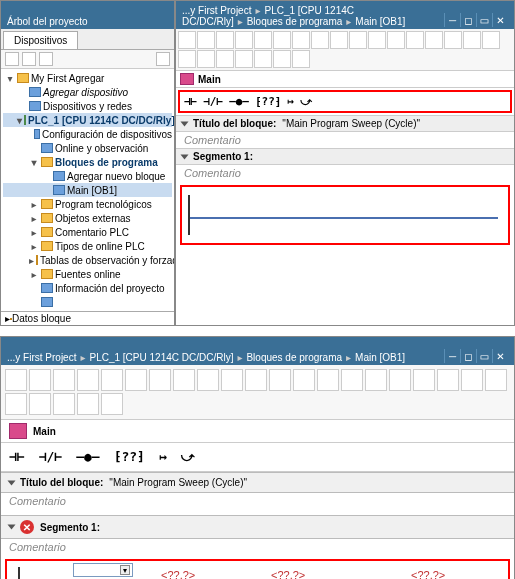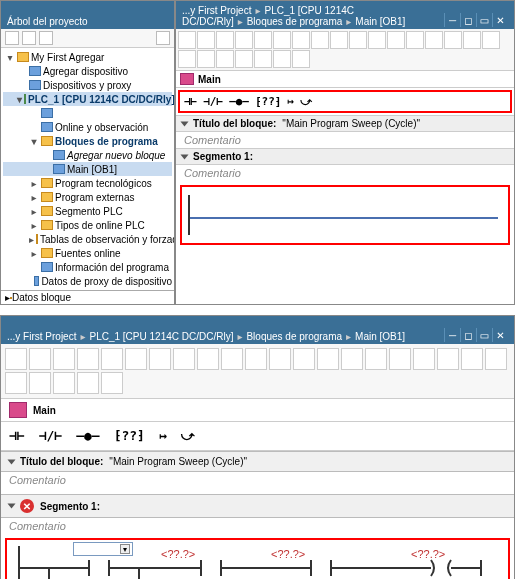--- a/index.html
+++ b/index.html
@@ -57,110 +57,113 @@
 .editbox .dd { width:10px; height:10px; border:1px solid #888; background:#eee; font-size:8px; display:inline-flex; align-items:center; justify-content:center; }
 </style>
 </head>
 <body>
 
 <div class="top">
   <div class="left panel">
     <div class="titlebar">
       <span>Árbol del proyecto</span>
     </div>
+    <div class="tabs">
+      <div class="tab">Dispositivos</div>
+    </div>
     <div class="mini-tb">
       <span class="ic"></span>
       <span class="ic"></span>
       <span class="ic"></span>
       <span class="ic" style="margin-left:auto"></span>
     </div>
     <div class="tree" id="tree">
         <div class="tree-row " style="padding-left: 2px;">
           <span class="tw">▾</span>
           <span class="ico fold"></span>
           <span>My First Agregar</span>
         </div>
+        <div class="tree-row " style="padding-left: 14px; font-style: italic;">
+          <span class="tw"></span>
+          <span class="ico blk"></span>
+          <span>Agregar dispositivo</span>
+        </div>
         <div class="tree-row " style="padding-left: 14px;">
           <span class="tw"></span>
           <span class="ico blk"></span>
-          <span>Agregar dispositivo</span>
-        </div>
-        <div class="tree-row " style="padding-left: 14px;">
-          <span class="tw"></span>
-          <span class="ico blk"></span>
-          <span>Dispositivos y proxy</span>
+          <span>Dispositivos y redes</span>
         </div>
         <div class="tree-row bold sel" style="padding-left: 14px;">
           <span class="tw">▾</span>
           <span class="ico dev"></span>
           <span>PLC_1 [CPU 1214C DC/DC/Rly]</span>
         </div>
         <div class="tree-row " style="padding-left: 26px;">
           <span class="tw"></span>
           <span class="ico blk"></span>
+          <span>Configuración de dispositivos</span>
         </div>
         <div class="tree-row " style="padding-left: 26px;">
           <span class="tw"></span>
           <span class="ico blk"></span>
           <span>Online y observación</span>
         </div>
         <div class="tree-row bold" style="padding-left: 26px;">
           <span class="tw">▾</span>
           <span class="ico fold"></span>
           <span>Bloques de programa</span>
         </div>
-        <div class="tree-row " style="padding-left: 38px; font-style: italic;">
+        <div class="tree-row " style="padding-left: 38px;">
           <span class="tw"></span>
           <span class="ico blk"></span>
           <span>Agregar nuevo bloque</span>
         </div>
         <div class="tree-row sel" style="padding-left: 38px;">
           <span class="tw"></span>
           <span class="ico blk"></span>
           <span>Main [OB1]</span>
         </div>
         <div class="tree-row " style="padding-left: 26px;">
           <span class="tw">▸</span>
           <span class="ico fold"></span>
           <span>Program tecnológicos</span>
         </div>
         <div class="tree-row " style="padding-left: 26px;">
           <span class="tw">▸</span>
           <span class="ico fold"></span>
-          <span>Program externas</span>
-        </div>
-        <div class="tree-row " style="padding-left: 26px;">
-          <span class="tw">▸</span>
-          <span class="ico fold"></span>
-          <span>Segmento PLC</span>
+          <span>Objetos externas</span>
+        </div>
+        <div class="tree-row " style="padding-left: 26px;">
+          <span class="tw">▸</span>
+          <span class="ico fold"></span>
+          <span>Comentario PLC</span>
         </div>
         <div class="tree-row " style="padding-left: 26px;">
           <span class="tw">▸</span>
           <span class="ico fold"></span>
           <span>Tipos de online PLC</span>
         </div>
         <div class="tree-row " style="padding-left: 26px;">
           <span class="tw">▸</span>
           <span class="ico fold"></span>
           <span>Tablas de observación y forzado...</span>
         </div>
         <div class="tree-row " style="padding-left: 26px;">
           <span class="tw">▸</span>
           <span class="ico fold"></span>
           <span>Fuentes online</span>
         </div>
         <div class="tree-row " style="padding-left: 26px;">
           <span class="tw"></span>
           <span class="ico blk"></span>
-          <span>Información del programa</span>
-        </div>
-        <div class="tree-row " style="padding-left: 26px;">
-          <span class="tw"></span>
-          <span class="ico blk"></span>
-          <span>Datos de proxy de dispositivo</span>
+          <span>Información del proyecto</span>
+        </div>
+        <div class="tree-row " style="padding-left: 26px;">
+          <span class="tw"></span>
+          <span class="ico blk"></span>
         </div>
         <div class="tree-row " style="padding-left: 26px;">
           <span class="tw"></span>
           <span>Listas de textos</span>
         </div>
       </div>
     <div class="treefoot">
       <span class="tw">▸</span>
         <span class="ico fold"></span>
       <span>Datos bloque</span>

